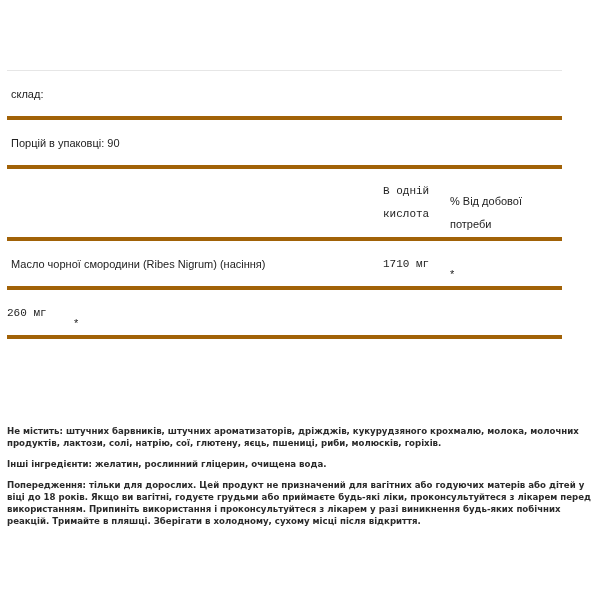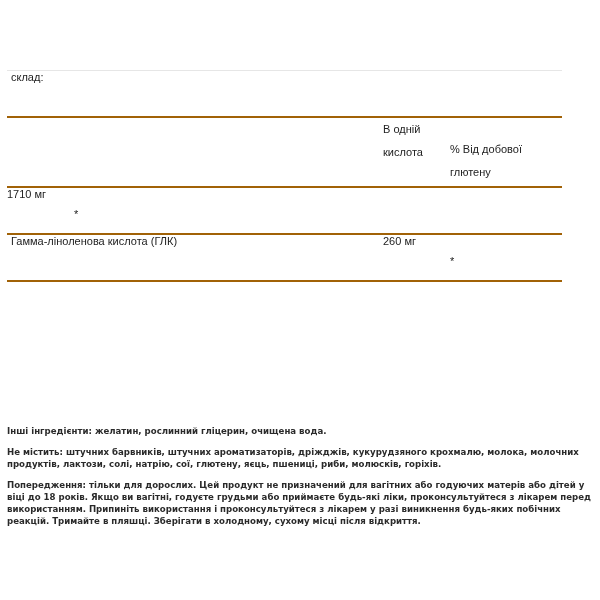--- a/index.html
+++ b/index.html
@@ -5,62 +5,65 @@
     html, body { margin: 0; padding: 0; background: #ffffff; }
     body {
       width: 600px; height: 600px; position: relative; overflow: hidden;
       font-family: "Liberation Sans", sans-serif; color: #222222;
     }
     .facts {
       position: absolute; left: 7px; top: 70px; width: 555px;
       border-top: 1px solid #e6e6e6;
     }
     .row {
-      display: flex; 
-      border-bottom: 2px solid #a16207;
+      display: flex; align-items: center;
+      border-bottom: 4px solid #a16207;
       height: 45px; font-size: 11px; color: #222;
     }
     .row .c1 { padding-left: 4px; width: 372px; }
-    .row .c2 { width: 67px; }
+    .row .c2 { width: 67px; font-family: Liberation Mono, monospace; }
     .row .c3 { flex: 1; margin-top: 20px; }
     .row.header { height: 68px; }
     .row.header .c2, .row.header .c3 { line-height: 23px; }
     .notes {
       position: absolute; left: 7px; top: 425px; width: 585px;
       font-family: "DejaVu Sans", sans-serif;
       font-size: 8.6px; font-weight: bold; line-height: 12px; color: #2a2a2a;
     }
     .notes p { margin: 0 0 9px 0; }
   </style>
 </head>
 <body>
 
 <div class="facts">
   <div class="row">
     <span class="c1">склад:</span>
   </div>
+  <div class="row">
+    <span class="c1">Порцій в упаковці: 90</span>
+  </div>
   <div class="row header">
     <span class="c1"></span>
     <span class="c2">
       <span>В одній</span><br>
       <span>кислота</span>
     </span>
     <span class="c3">
       <span>% Від добової</span><br>
-      <span>глютену</span>
+      <span>потреби</span>
     </span>
   </div>
   <div class="row">
+    <span class="c1">Масло чорної смородини (Ribes Nigrum) (насіння)</span>
     <span class="c2">1710 мг</span>
     <span class="c3">*</span>
   </div>
   <div class="row">
-    <span class="c1">Гамма-ліноленова кислота (ГЛК)</span>
     <span class="c2">260 мг</span>
     <span class="c3">*</span>
   </div>
 </div>
 
 <div class="notes">
+  <p>Не містить: штучних барвників, штучних ароматизаторів, дріжджів, кукурудзяного крохмалю, молока, молочних продуктів, лактози, солі, натрію, сої, глютену, яєць, пшениці, риби, молюсків, горіхів.</p>
   <p>Інші інгредієнти: желатин, рослинний гліцерин, очищена вода.</p>
-  <p>Не містить: штучних барвників, штучних ароматизаторів, дріжджів, кукурудзяного крохмалю, молока, молочних продуктів, лактози, солі, натрію, сої, глютену, яєць, пшениці, риби, молюсків, горіхів.</p>
   <p>Попередження: тільки для дорослих. Цей продукт не призначений для вагітних або годуючих матерів або дітей у віці до 18 років. Якщо ви вагітні, годуєте грудьми або приймаєте будь-які ліки, проконсультуйтеся з лікарем перед використанням. Припиніть використання і проконсультуйтеся з лікарем у разі виникнення будь-яких побічних реакцій. Тримайте в пляшці. Зберігати в холодному, сухому місці після відкриття.</p>
 </div>
 
 </body></html>

